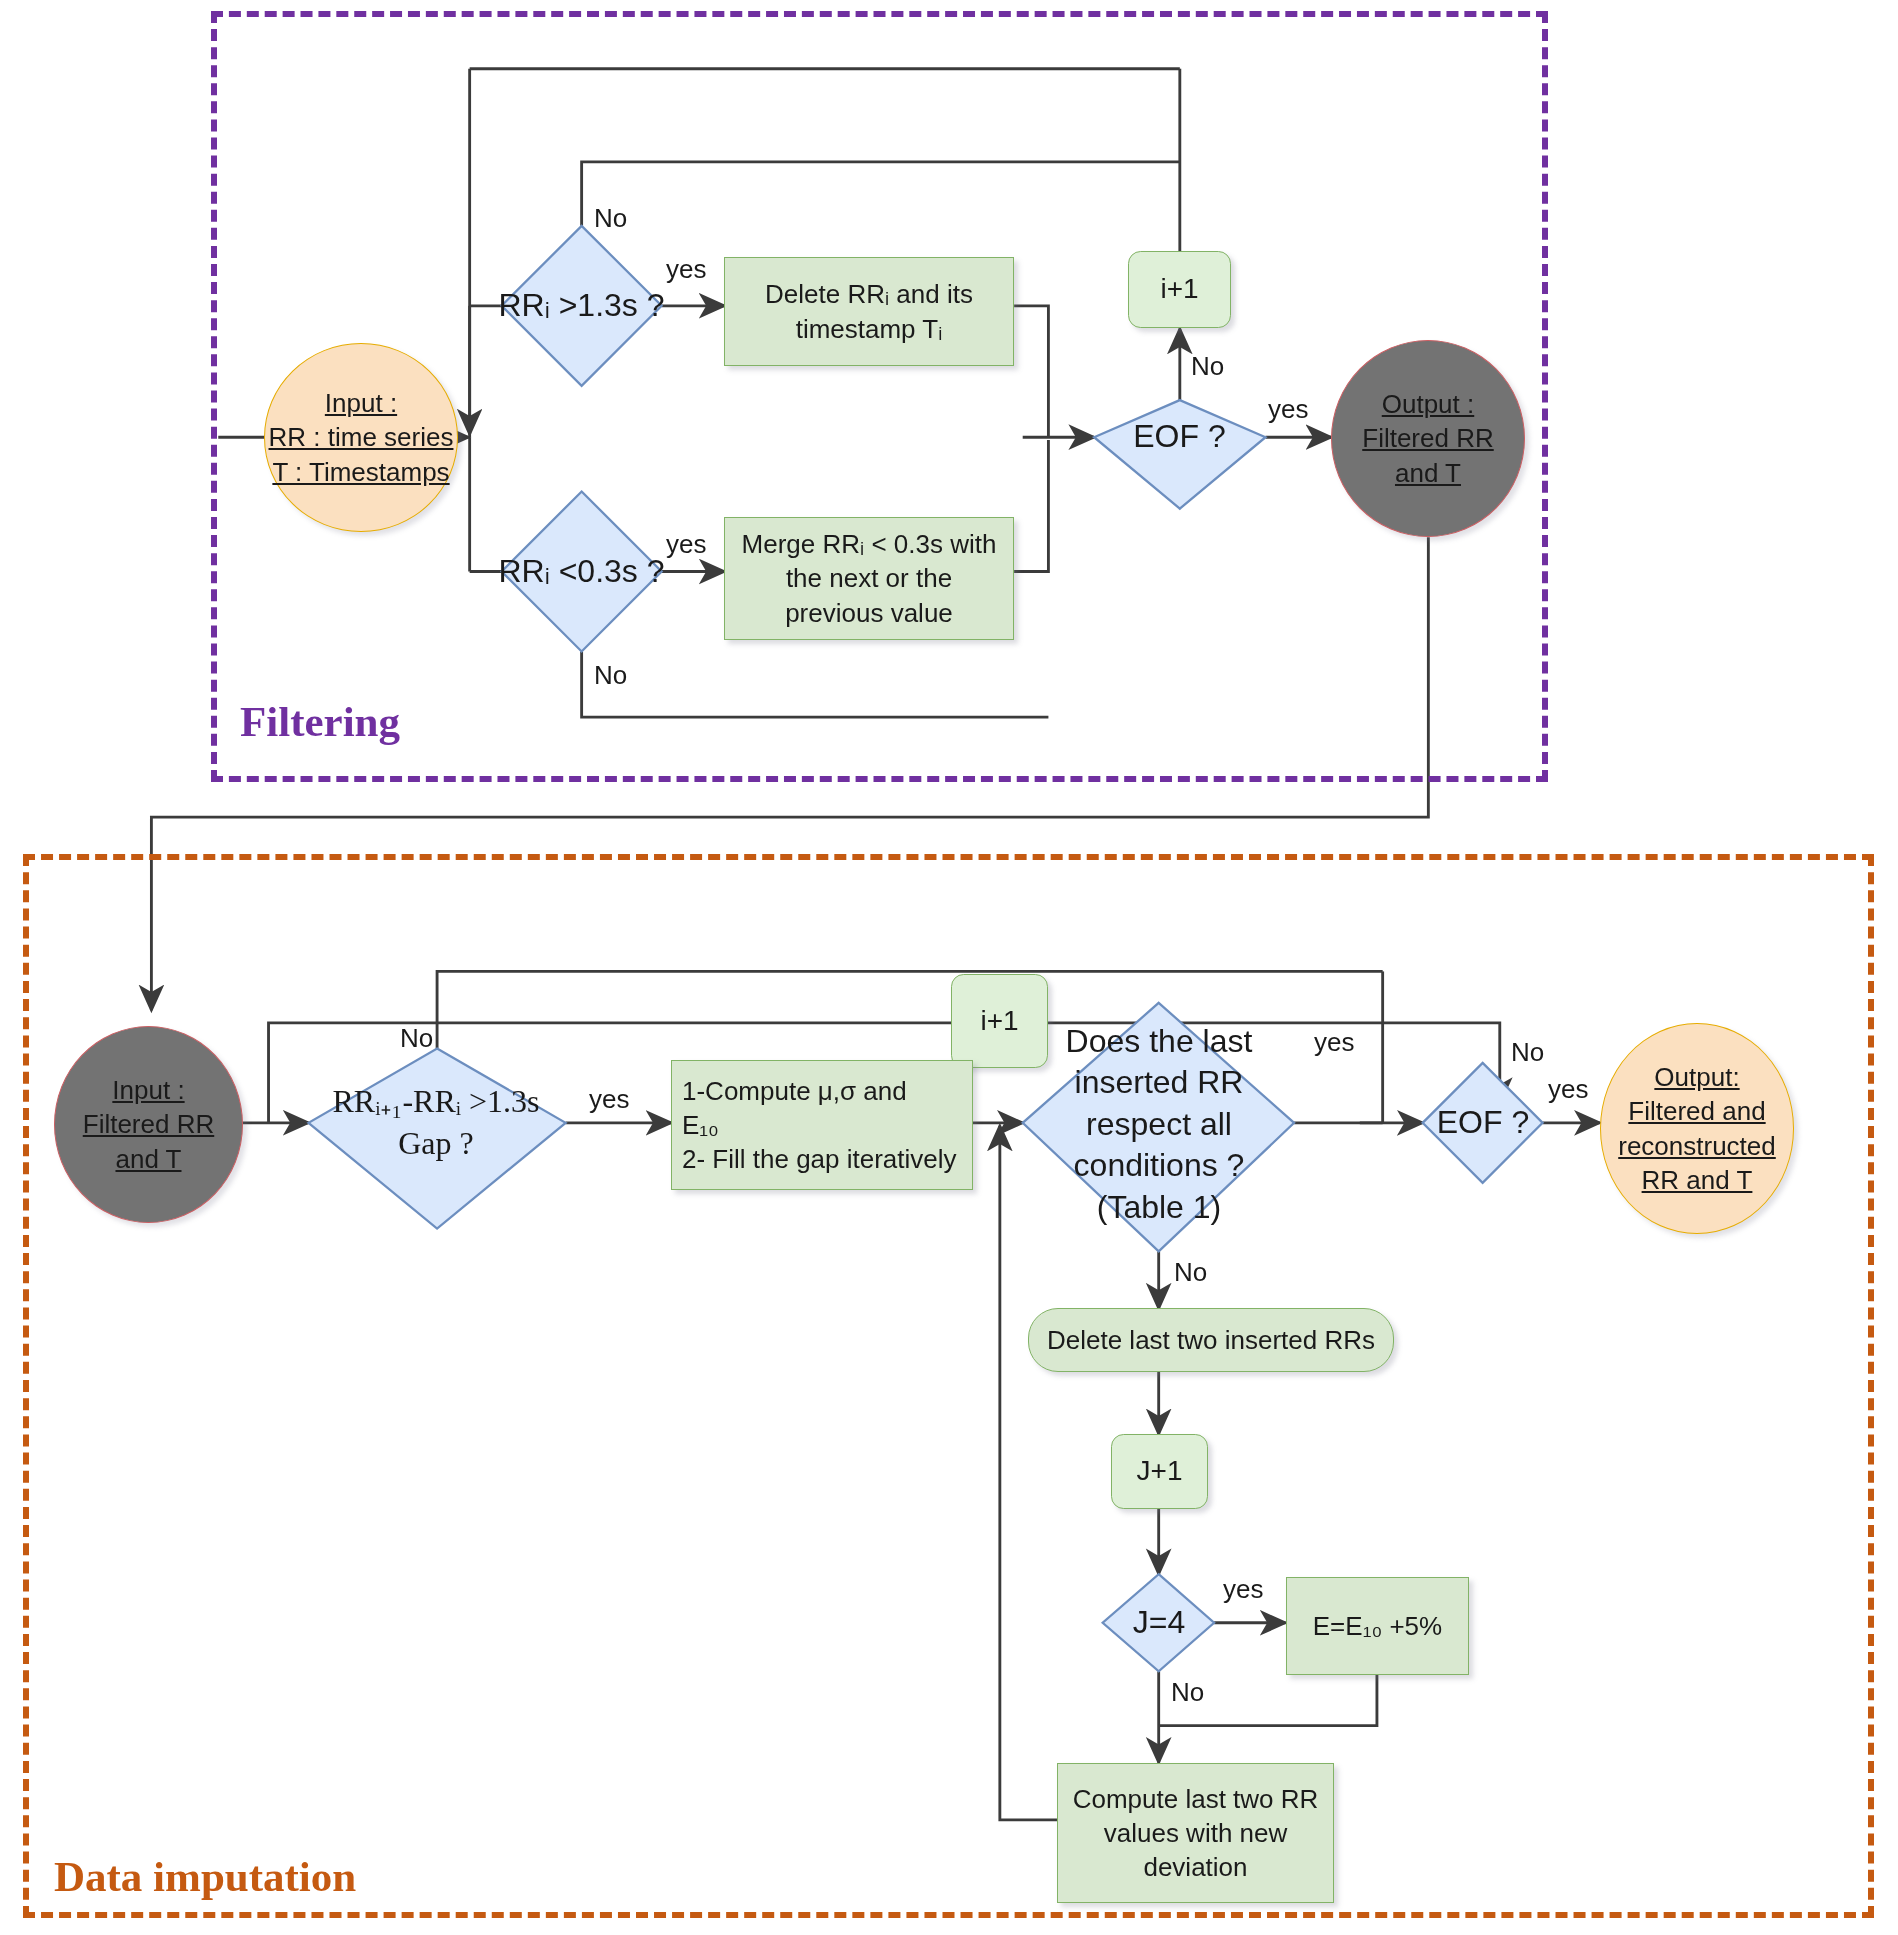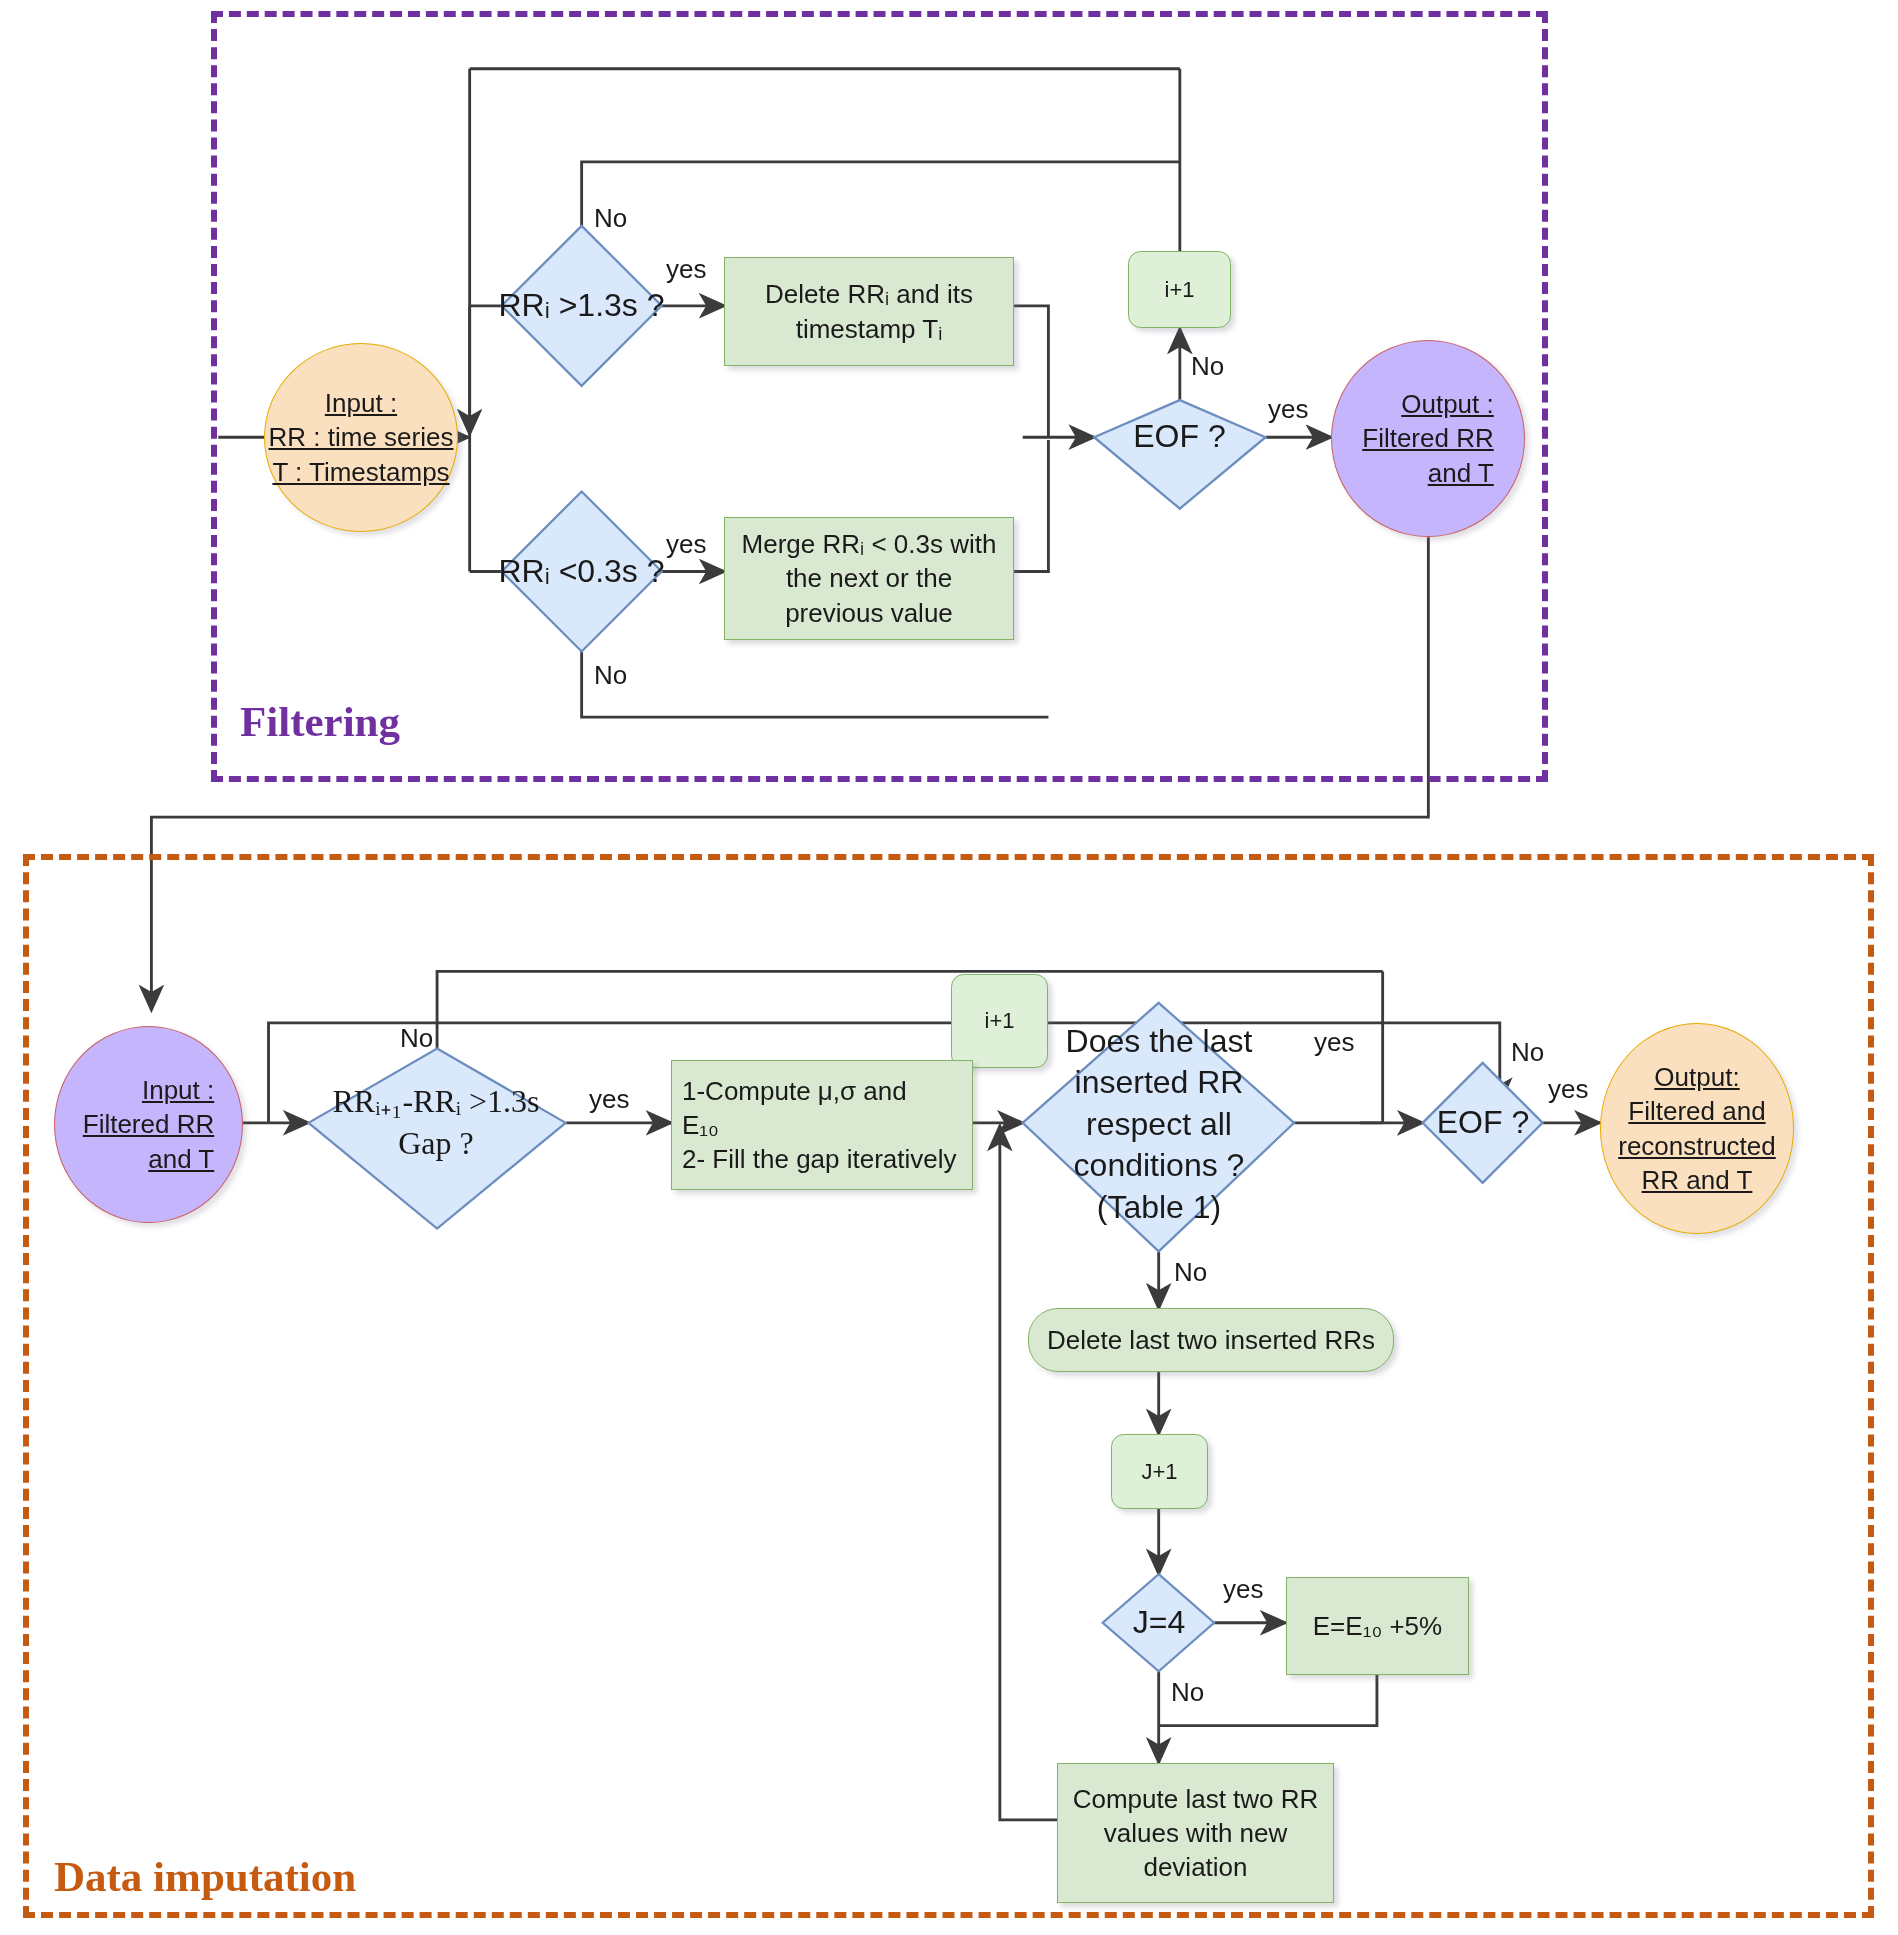--- a/index.html
+++ b/index.html
@@ -40,42 +40,41 @@
     background: #d9e8d0;
     border: 1.7px solid #82b366;
     box-shadow: 4px 4px 5.1px rgba(120,120,140,0.26);
     font-size: 26px;
   }
   .proc-round {
     background: #dff0d8;
     border: 1.7px solid #82b366;
     border-radius: 12.6px;
     box-shadow: 4px 4px 5.1px rgba(120,120,140,0.26);
-    font-size: 22px;
+    font-size: 28px;
   }
   .proc-left {
     justify-content: flex-start;
     text-align: left;
     padding-left: 10px;
   }
   
   .ell {
     border-radius: 50%;
     box-shadow: 4px 4px 5.7px rgba(120,120,140,0.22);
     font-size: 26px;
     text-decoration: underline;
   }
   .ell-orange {
     background: #fbe0c0;
     border: 1.7px solid #e6ac00;
   }
   .ell-red {
-    background: #c4b5fd;
+    background: #737373;
     border: 1.7px solid #cc5f63;
-    text-align: right;
   }
   
   .dec-text {
     position: absolute;
     display: flex;
     align-items: center;
     justify-content: center;
     text-align: center;
     font-size: 32px;
     color: #1a1a1a;

